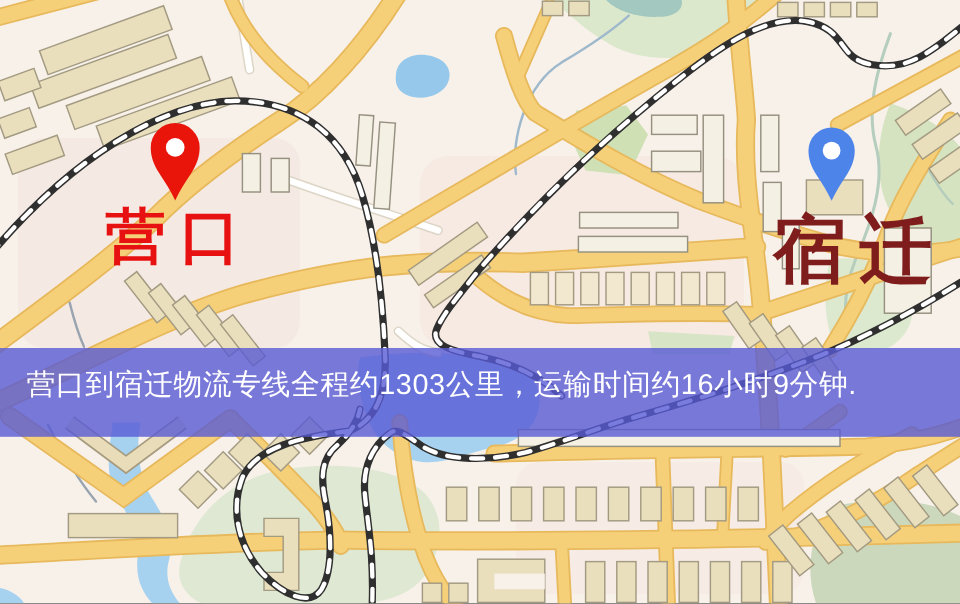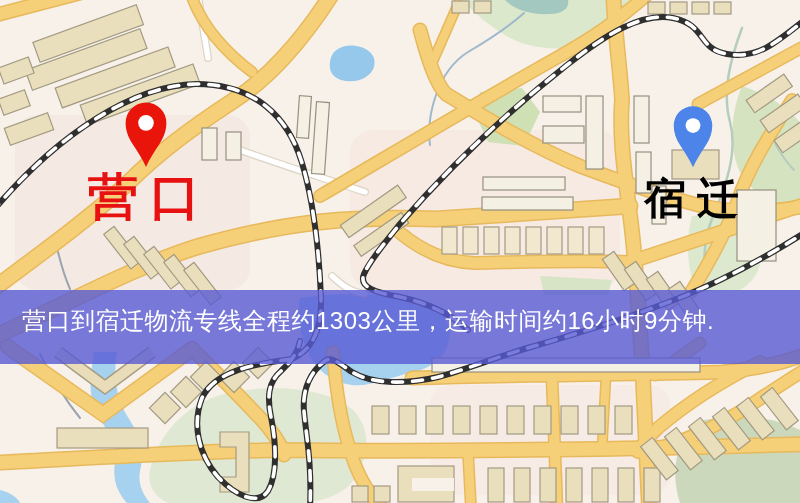--- a/index.html
+++ b/index.html
@@ -5,21 +5,21 @@
   html,body{margin:0;padding:0;background:#222;}
   .stage{position:relative;width:800px;height:503px;overflow:hidden;background:#f7f1ea;
          font-family:"Liberation Sans","DejaVu Sans",sans-serif;}
   .stage svg.base{position:absolute;left:0;top:0;}
   .pin{position:absolute;}
   .pin-origin{left:120px;top:101px;}
   .pin-destination{left:668px;top:105px;}
   .map-label{position:absolute;font-weight:700;line-height:1;white-space:nowrap;
              font-family:"Liberation Sans","DejaVu Sans",sans-serif;}
   .label-origin{left:88px;top:172px;font-size:50px;letter-spacing:12px;color:#e81111;}
-  .label-destination{left:644px;top:178px;font-size:42px;letter-spacing:11px;color:#000000;}
+  .label-destination{left:644px;top:178px;font-size:61px;letter-spacing:11px;color:#7f1d1d;}
   .banner{position:absolute;left:0;top:290px;width:800px;height:74px;
           background:rgba(88,90,212,0.8);color:#ffffff;font-size:24px;line-height:62px;
           padding-left:22px;box-sizing:border-box;white-space:nowrap;letter-spacing:0.5px;}
 </style>
 </head>
 <body>
 
 <div class="stage">
 
   <svg class="base" width="800" height="503" viewBox="0 0 800 503">

